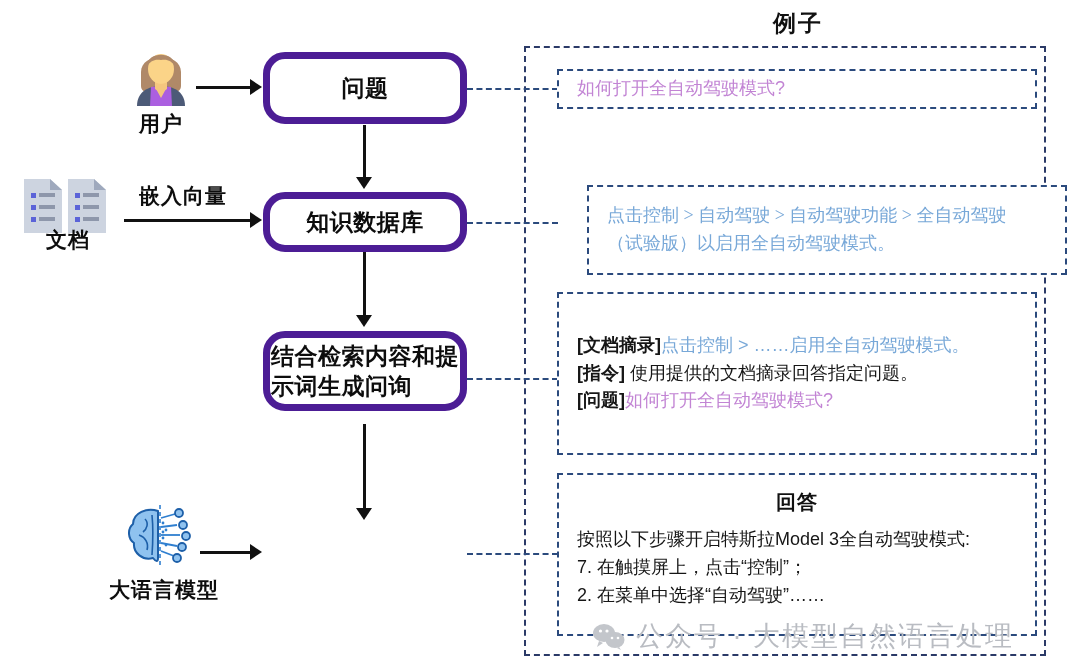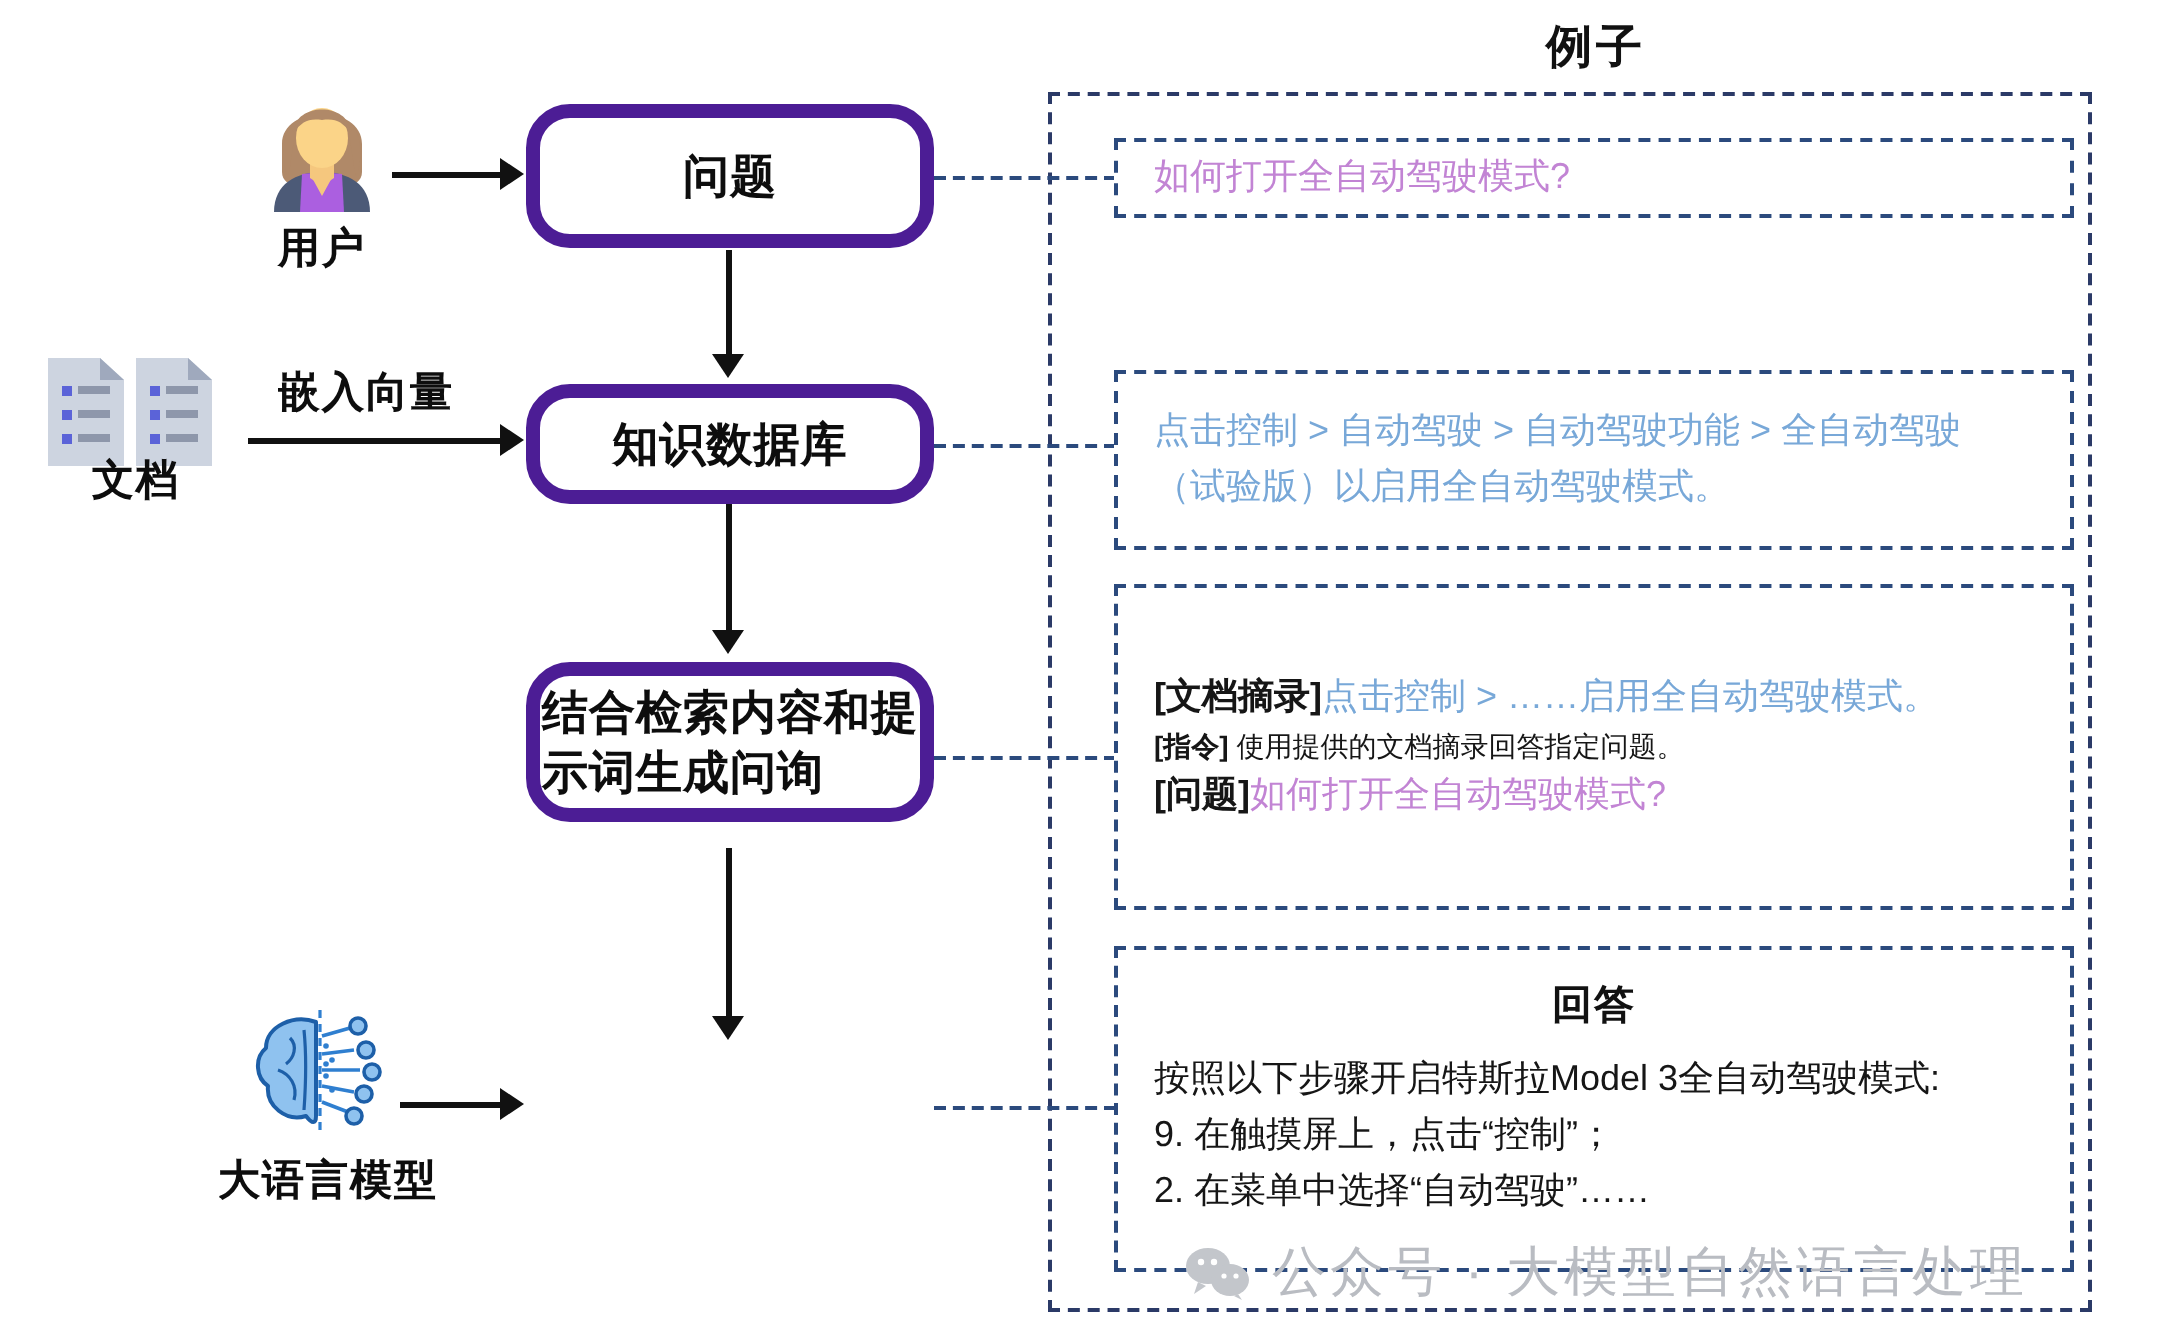--- a/index.html
+++ b/index.html
@@ -247,41 +247,41 @@
 
   <div class="dash-conn" style="left:467px; top:88px; width:91px;"></div>
   <div class="dash-conn" style="left:467px; top:222px; width:91px;"></div>
   <div class="dash-conn" style="left:467px; top:378px; width:91px;"></div>
   <div class="dash-conn" style="left:467px; top:553px; width:91px;"></div>
 
   <div class="ex-box" style="left:557px; top:69px; width:480px; height:40px; display:flex; align-items:center;">
     <span class="ex-line tx-purple" style="font-size:18px;">如何打开全自动驾驶模式?</span>
   </div>
 
-  <div class="ex-box" style="left:557px; top:185px; width:480px; height:90px; display:flex; flex-direction:column; justify-content:center;">
+  <div class="ex-box" style="left:587px; top:185px; width:480px; height:90px; display:flex; flex-direction:column; justify-content:center;font-family:Liberation Serif, serif;">
     <span class="ex-line tx-blue" style="font-size:18px;">点击控制 &gt; 自动驾驶 &gt; 自动驾驶功能 &gt; 全自动驾驶</span>
     <span class="ex-line tx-blue" style="font-size:18px;">（试验版）以启用全自动驾驶模式。</span>
   </div>
 
   <div class="ex-box" style="left:557px; top:292px; width:480px; height:163px; display:flex; flex-direction:column; justify-content:center;">
     <div class="ex-line" style="font-size:18px;">
       <span class="bold tx-black">[文档摘录]</span><span class="tx-blue">点击控制 &gt; ……启用全自动驾驶模式。</span>
     </div>
-    <div class="ex-line" style="font-size:14px;">
+    <div class="ex-line" style="font-size:18px;">
       <span class="bold tx-black">[指令]</span><span class="tx-black"> 使用提供的文档摘录回答指定问题。</span>
     </div>
     <div class="ex-line" style="font-size:18px;">
       <span class="bold tx-black">[问题]</span><span class="tx-purple">如何打开全自动驾驶模式?</span>
     </div>
   </div>
 
   <div class="ex-box" style="left:557px; top:473px; width:480px; height:163px; padding-top:14px;">
     <div class="ex-head" style="font-size:20px; margin-bottom:10px;">回答</div>
     <div class="ex-line tx-black" style="font-size:18px;">按照以下步骤开启特斯拉Model 3全自动驾驶模式:</div>
-    <div class="ex-line tx-black" style="font-size:18px;">9. 在触摸屏上，点击“控制”；</div>
+    <div class="ex-line tx-black" style="font-size:18px;">7. 在触摸屏上，点击“控制”；</div>
     <div class="ex-line tx-black" style="font-size:18px;">2. 在菜单中选择“自动驾驶”……</div>
   </div>
 
   <div class="watermark" style="left:592px; top:618px;">
     <span style="display:inline-block; width:34px; height:28px;">
       <svg width="34" height="28" viewBox="0 0 34 28">
         <ellipse cx="12" cy="11" rx="11" ry="9" fill="#c3c6cb"></ellipse>
         <path d="M7 19 L5 25 L11 21 Z" fill="#c3c6cb"></path>
         <ellipse cx="23" cy="18" rx="9.5" ry="8" fill="#c3c6cb"></ellipse>
         <path d="M27 25 L29 28 L25 26 Z" fill="#c3c6cb"></path>

